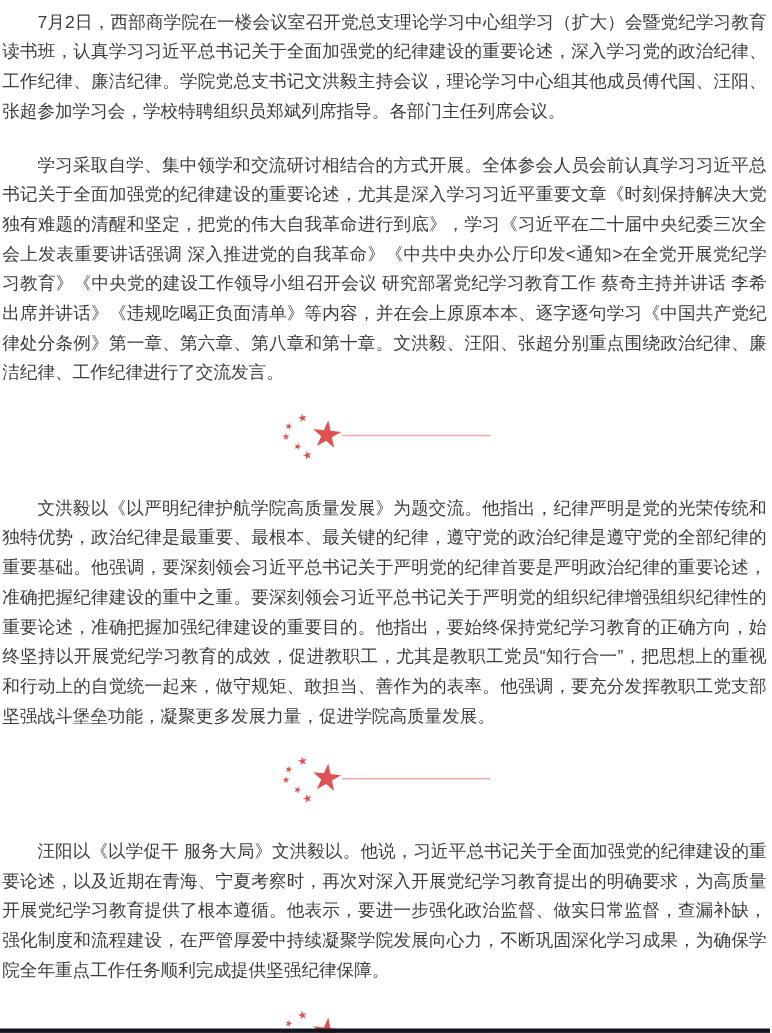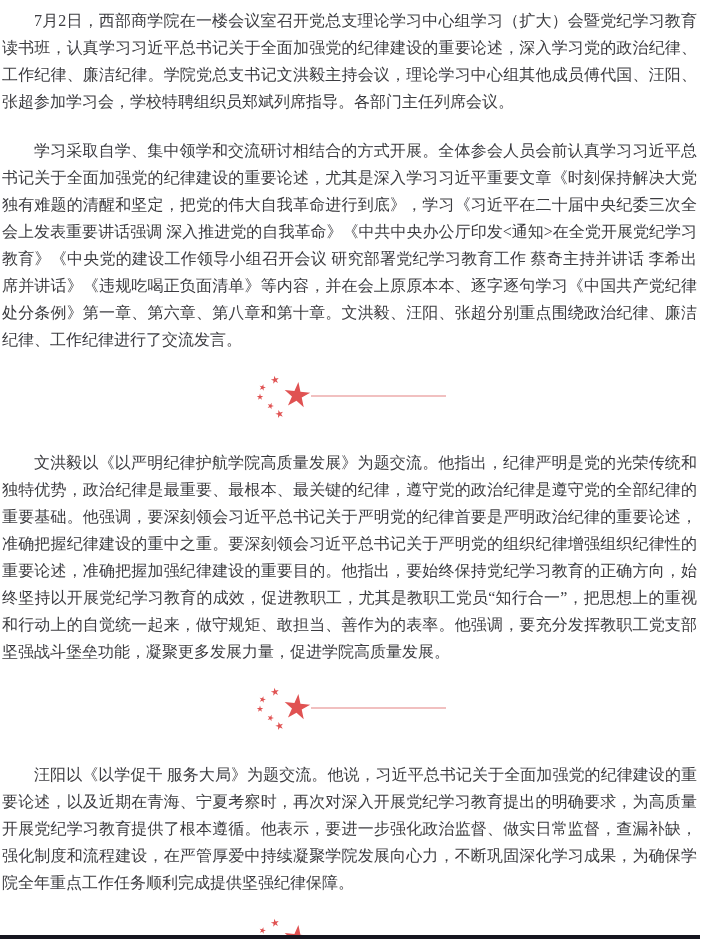--- a/index.html
+++ b/index.html
@@ -4,21 +4,21 @@
 <style>
   html, body { margin: 0; padding: 0; }
   body { background: #ffffff; }
   .page {
     position: relative;
     width: 700px;
     height: 939px;
     margin: 0;
     background: #ffffff;
     overflow: hidden;
-    font-family: Liberation Serif, serif;
+    font-family: Liberation Sans, sans-serif;
   }
   .article {
     padding: 7px 3px 0 2px;
     font-size: 16px;
     line-height: 27px;
     color: #3c3c40;
     text-align: justify;
     letter-spacing: 0;
   }
   .article p {
@@ -74,21 +74,21 @@
         <line x1="57" y1="21" x2="192" y2="21" stroke-width="1.4" stroke="#ecabab"></line>
         <use href="#star5" transform="translate(21,5) scale(4.2) rotate(-10)" fill="#e05252"></use>
         <use href="#star5" transform="translate(8.5,12.5) scale(3.4) rotate(15)" fill="#e05252"></use>
         <use href="#star5" transform="translate(6,22) scale(3.4)" fill="#e05252"></use>
         <use href="#star5" transform="translate(16.5,31) scale(3.4) rotate(20)" fill="#e05252"></use>
         <use href="#star5" transform="translate(25.5,39) scale(4.2) rotate(-15)" fill="#e05252"></use>
         <use href="#star5" transform="translate(43,20.5) scale(13.5) rotate(6)" fill="#e05252"></use>
       </svg>
     </div>
 
-    <p>汪阳以《以学促干 服务大局》为题交流。他说，习近平总书记关于全面加强党的纪律建设的重要论述，以及近期在青海、宁夏考察时，再次对深入开展党纪学习教育提出的明确要求，为高质量开展党纪学习教育提供了根本遵循。他表示，要进一步强化政治监督、做实日常监督，查漏补缺，强化制度和流程建设，在严管厚爱中持续凝聚学院发展向心力，不断巩固深化学习成果，为确保学院全年重点工作任务顺利完成提供坚强纪律保障。</p>
+    <p>汪阳以《以学促干 服务大局》文洪毅以。他说，习近平总书记关于全面加强党的纪律建设的重要论述，以及近期在青海、宁夏考察时，再次对深入开展党纪学习教育提出的明确要求，为高质量开展党纪学习教育提供了根本遵循。他表示，要进一步强化政治监督、做实日常监督，查漏补缺，强化制度和流程建设，在严管厚爱中持续凝聚学院发展向心力，不断巩固深化学习成果，为确保学院全年重点工作任务顺利完成提供坚强纪律保障。</p>
 
     <div class="divider">
       <svg width="192" height="44" viewBox="0 0 192 44">
         <line x1="57" y1="21" x2="192" y2="21" stroke-width="1.4" stroke="#ecabab"></line>
         <use href="#star5" transform="translate(21,5) scale(4.2) rotate(-10)" fill="#e05252"></use>
         <use href="#star5" transform="translate(8.5,12.5) scale(3.4) rotate(15)" fill="#e05252"></use>
         <use href="#star5" transform="translate(6,22) scale(3.4)" fill="#e05252"></use>
         <use href="#star5" transform="translate(16.5,31) scale(3.4) rotate(20)" fill="#e05252"></use>
         <use href="#star5" transform="translate(25.5,39) scale(4.2) rotate(-15)" fill="#e05252"></use>
         <use href="#star5" transform="translate(43,20.5) scale(13.5) rotate(6)" fill="#e05252"></use>

